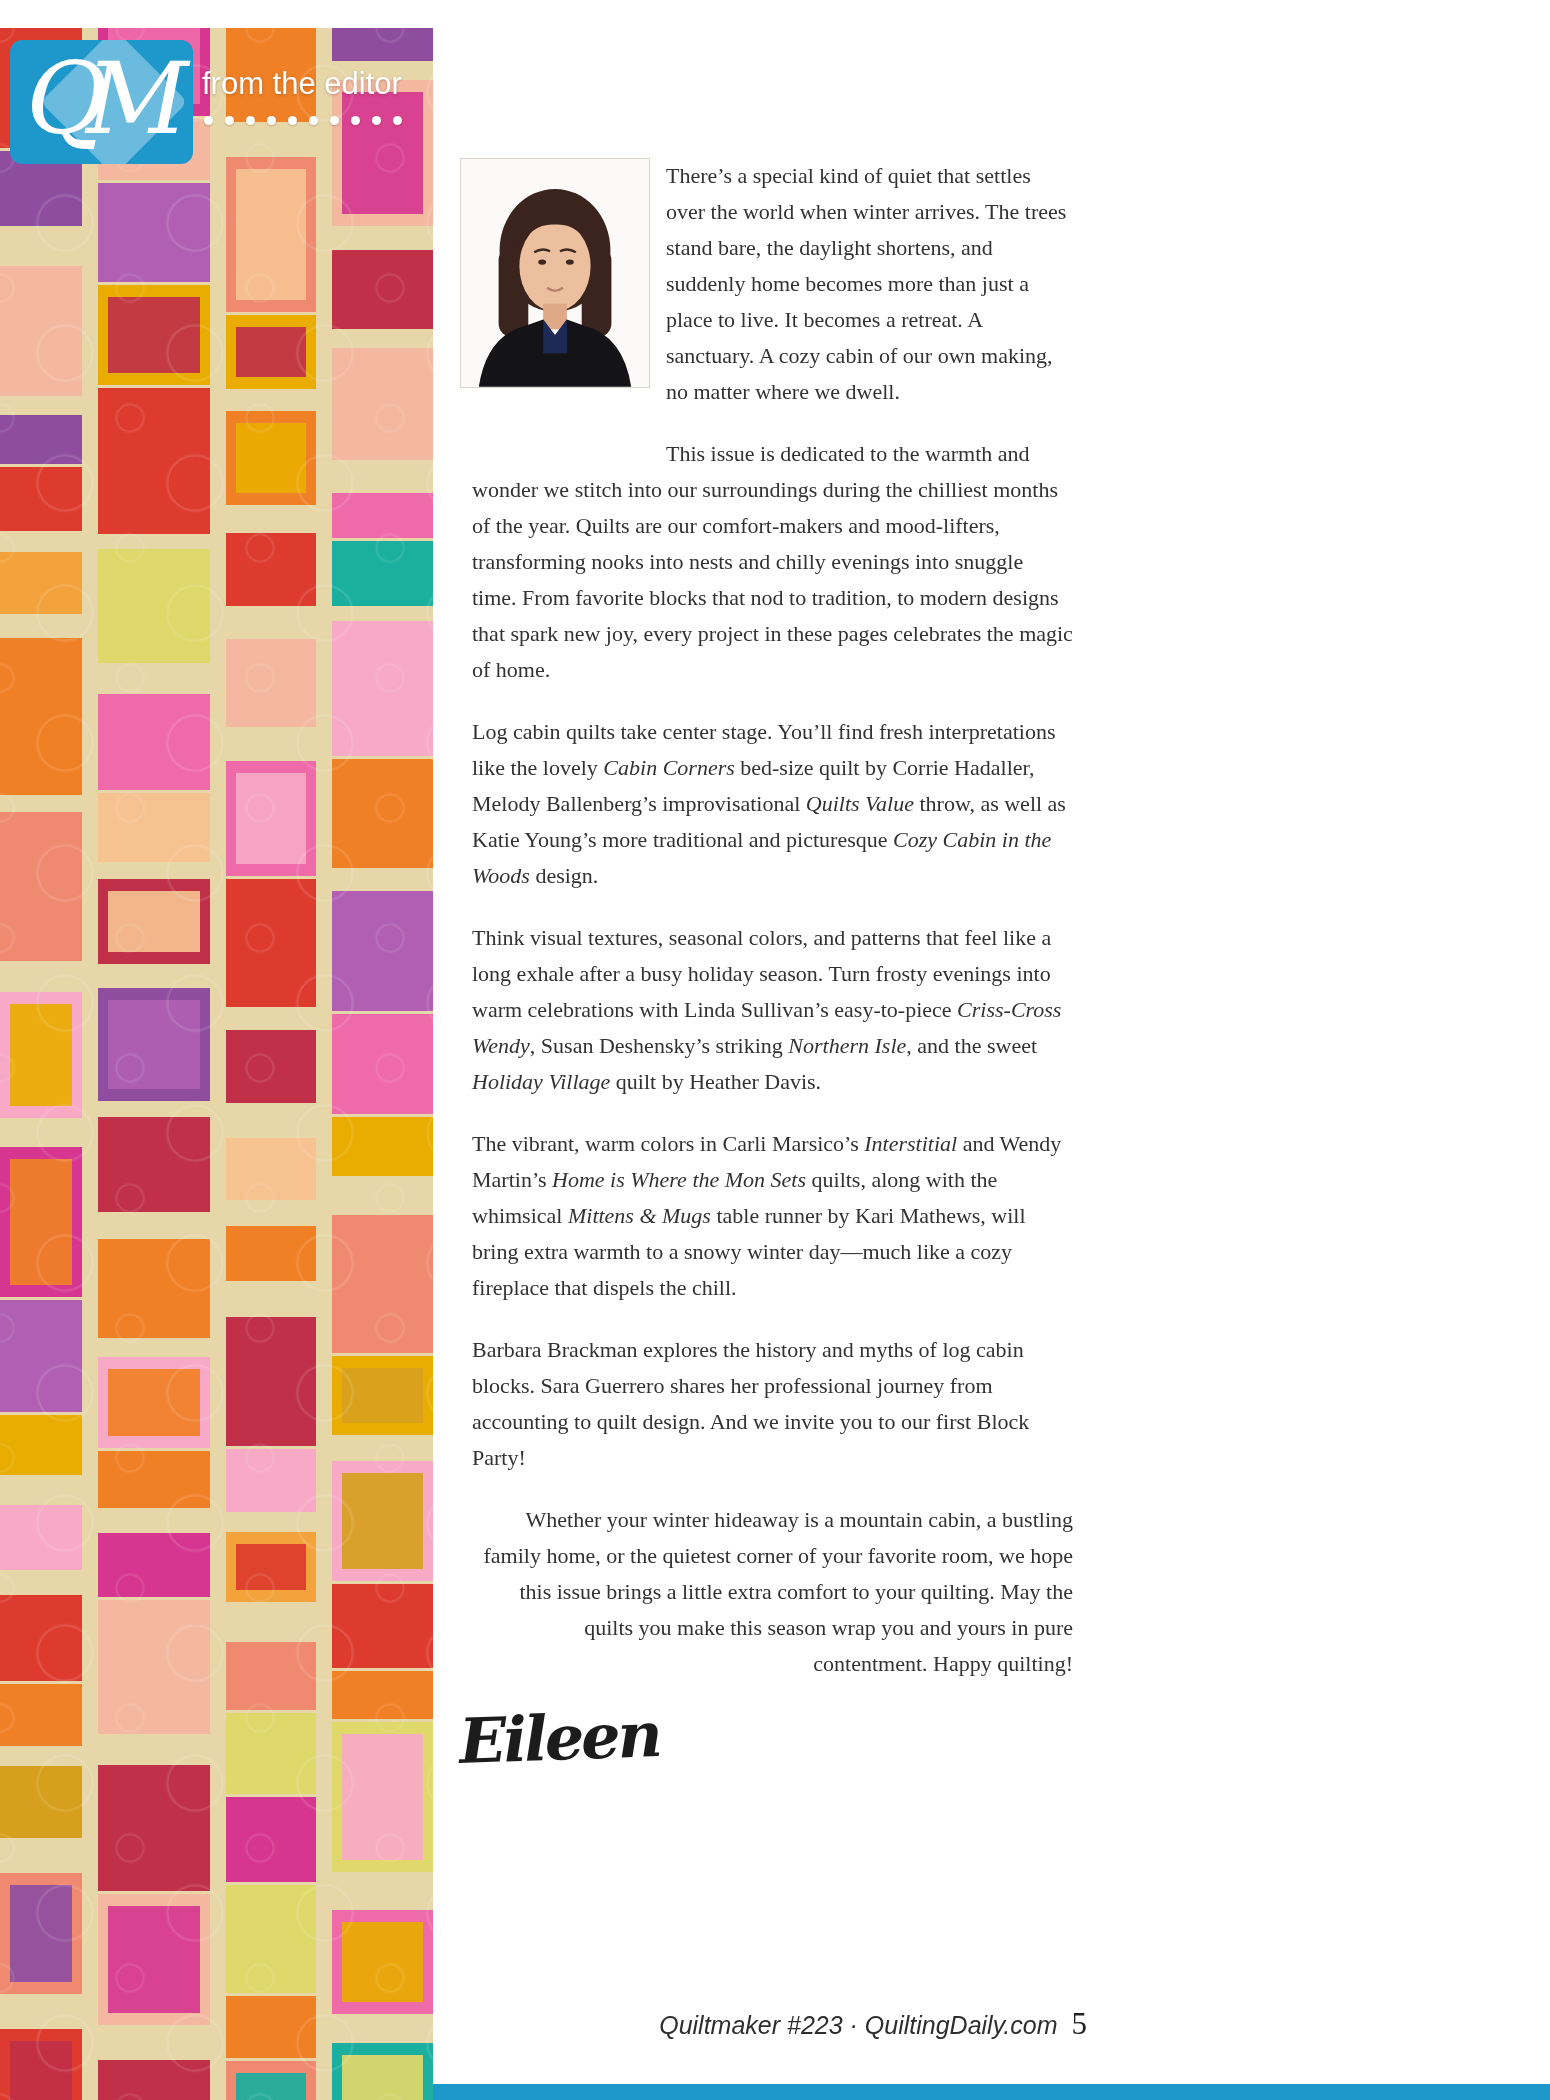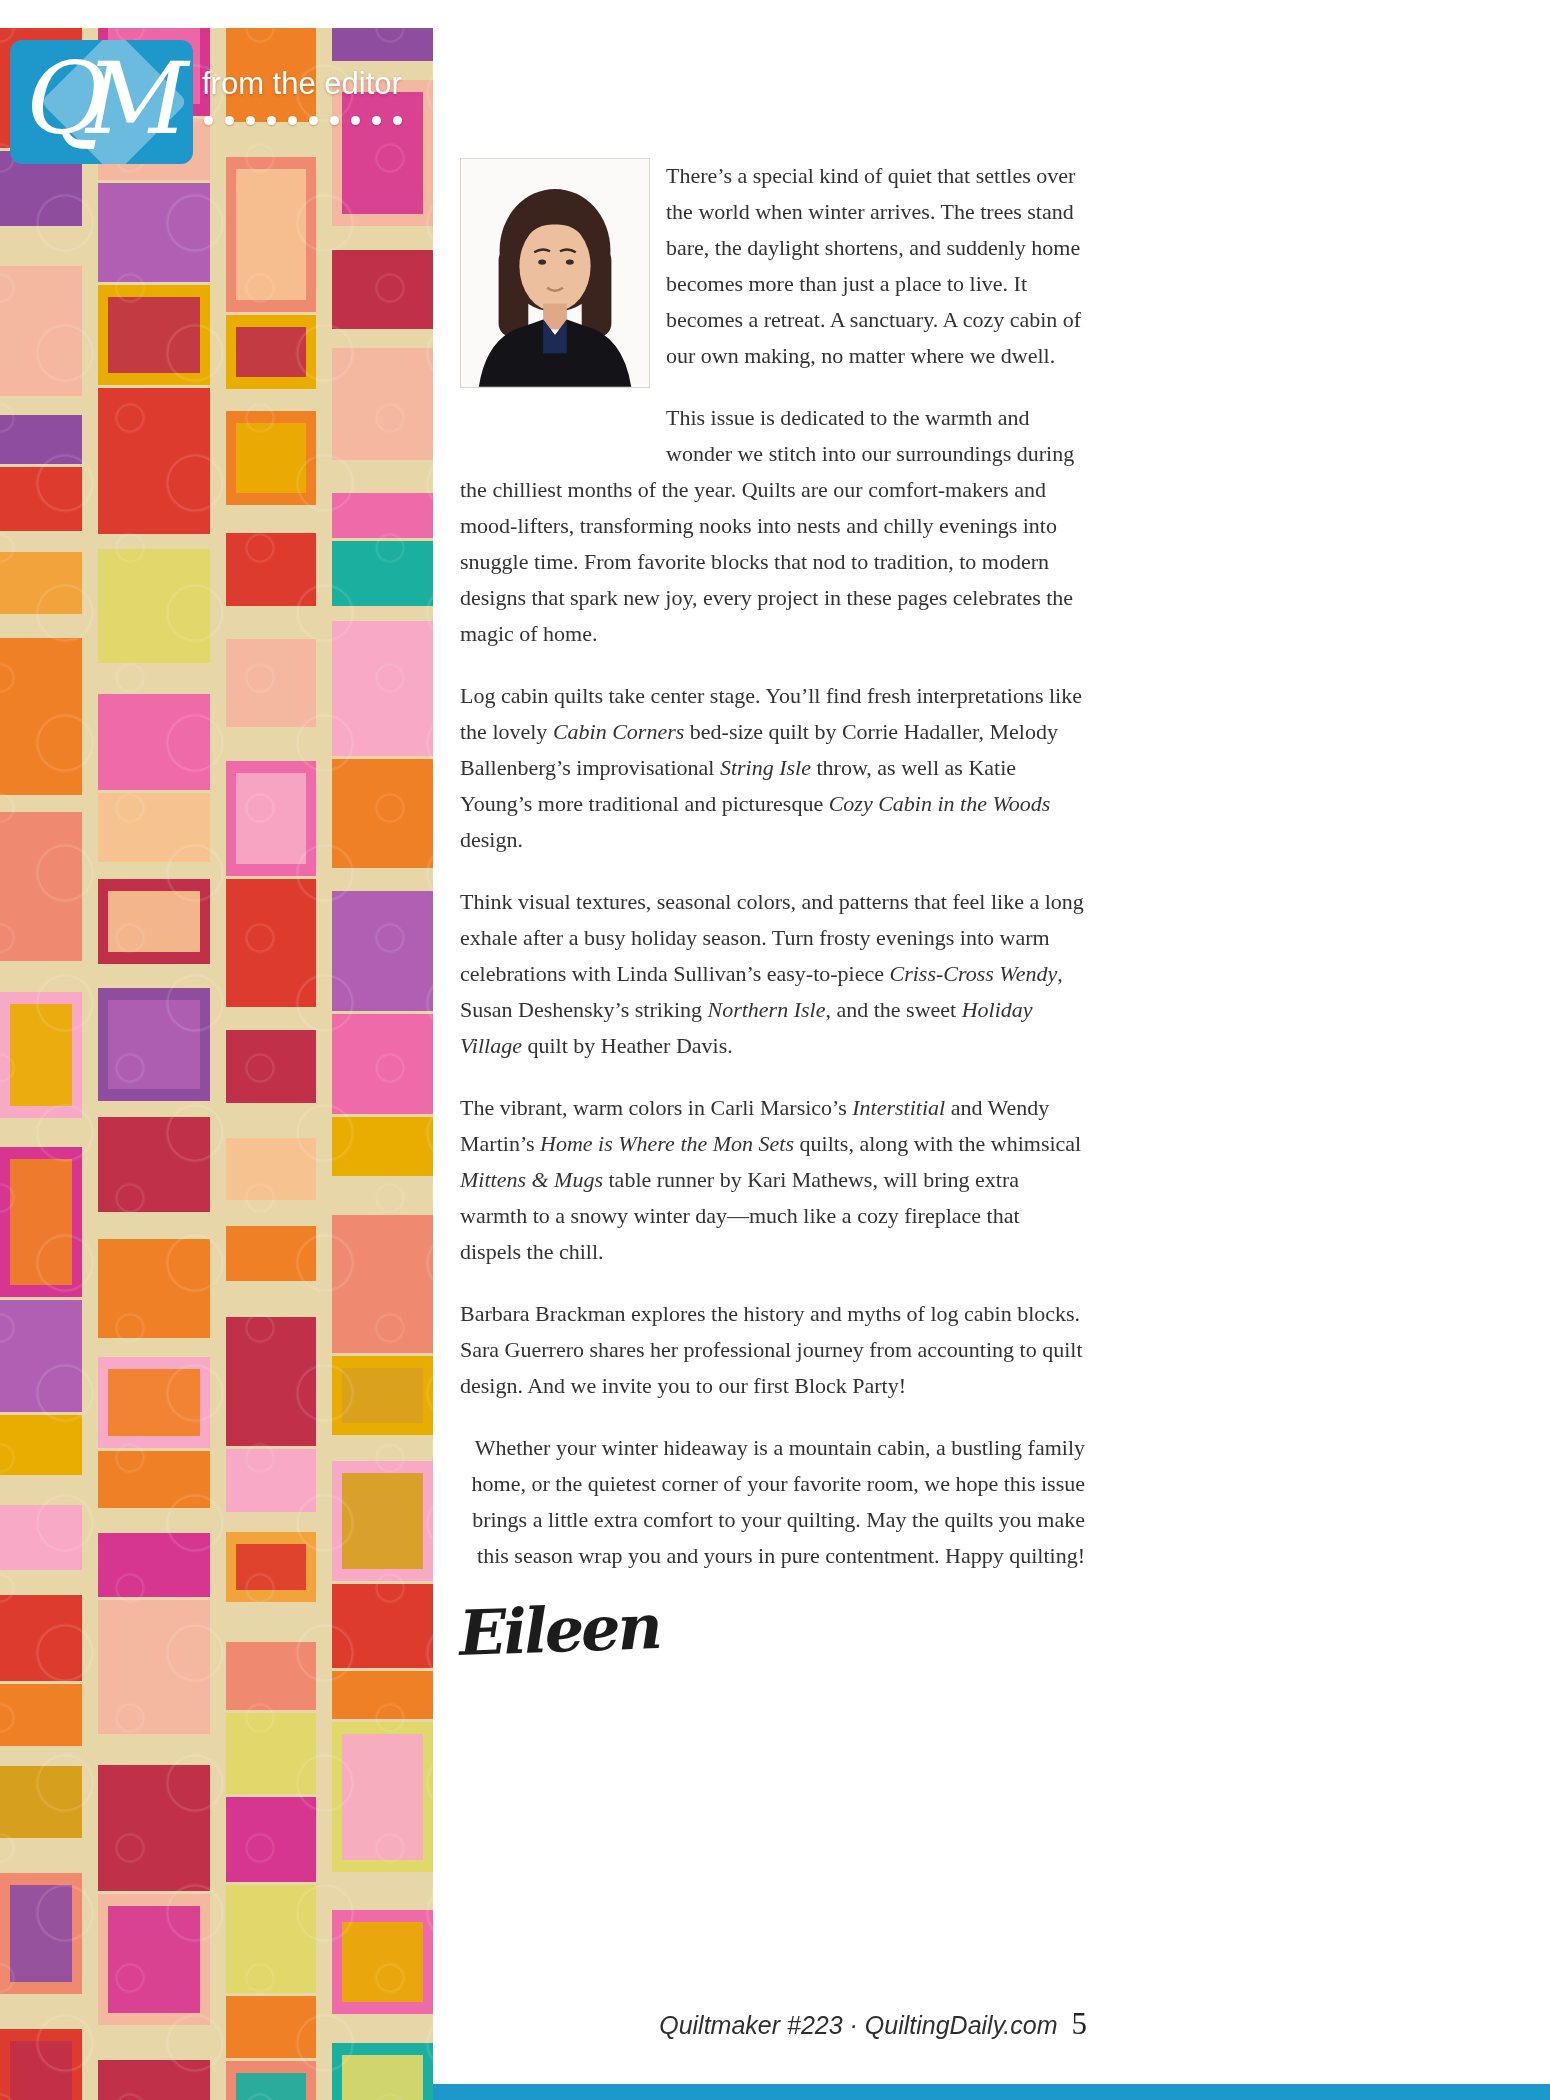--- a/index.html
+++ b/index.html
@@ -39,21 +39,21 @@
 
   
   .title { position: absolute; left: 452px; top: 52px;
            font-family: "Liberation Sans", sans-serif; font-style: italic; font-weight: 400;
            font-size: 58px; color: var(--accent, #1e97cb); }
   .content { position: absolute; left: 460px; top: 158px; width: 625px;
              color: var(--text, #323232); font-size: 22px; line-height: 36px; }
   .photo { float: left; width: 190px; height: 230px; margin: 0 16px 58px 0;
            border: 1px solid #d9d5cd; background: #fbfaf8; }
   .photo svg { display: block; width: 100%; height: 100%; }
-  #article-body p { margin: 0 0 26px; }
+  #article-body p { margin: 0 12px 26px; }
   #article-body p:last-child { margin-bottom: 0; text-align: right; }
   #article-body em { font-style: italic; }
 
   .signature { margin-top: 42px; font-family: "DejaVu Serif", serif; font-style: italic;
                font-weight: bold; font-size: 62px; color: #1c1c1c; letter-spacing: -3px;
                transform: rotate(-2deg); transform-origin: left bottom; width: fit-content; }
 
   .footer { position: absolute; left: 460px; top: 2006px; width: 627px;
             display: flex; justify-content: flex-end; align-items: baseline; gap: 14px; color: #2e2e2e; }
   .footer-issue { font-family: "Liberation Sans", sans-serif; font-style: italic; font-size: 25px; }
@@ -226,21 +226,21 @@
         <ellipse cx="110" cy="104" rx="4" ry="2.6" fill="#3c2a22"></ellipse>
         <path d="M87 130 q8 6 16 0" stroke="#b5826a" stroke-width="2.5" fill="none"></path>
         <rect x="83" y="146" width="24" height="26" fill="#dfa886"></rect>
         <path d="M18 230 Q26 178 66 168 L83 162 L95 178 L107 162 L124 168 Q164 178 172 230 Z" fill="#141418"></path>
         <path d="M83 162 L95 178 L107 162 L107 196 L83 196 Z" fill="#1d2a56"></path>
       </svg>
     </div>
     <div id="article-body">
         <p><span>There’s a special kind of quiet that settles over the world when winter arrives. The trees stand bare, the daylight shortens, and suddenly home becomes more than just a place to live. It becomes a retreat. A sanctuary. A cozy cabin of our own making, no matter where we dwell.</span></p>
         <p><span>This issue is dedicated to the warmth and wonder we stitch into our surroundings during the chilliest months of the year. Quilts are our comfort-makers and mood-lifters, transforming nooks into nests and chilly evenings into snuggle time. From favorite blocks that nod to tradition, to modern designs that spark new joy, every project in these pages celebrates the magic of home.</span></p>
-        <p><span>Log cabin quilts take center stage. You’ll find fresh interpretations like the lovely </span><em>Cabin Corners</em><span> bed-size quilt by Corrie Hadaller, Melody Ballenberg’s improvisational </span><em>String Isle</em><span> throw, as well as Katie Young’s more traditional and picturesque </span><em>Cozy Cabin in the Woods</em><span> design.</span></p>
+        <p><span>Log cabin quilts take center stage. You’ll find fresh interpretations like the lovely </span><em>Cabin Corners</em><span> bed-size quilt by Corrie Hadaller, Melody Ballenberg’s improvisational </span><em>Quilts Value</em><span> throw, as well as Katie Young’s more traditional and picturesque </span><em>Cozy Cabin in the Woods</em><span> design.</span></p>
         <p><span>Think visual textures, seasonal colors, and patterns that feel like a long exhale after a busy holiday season. Turn frosty evenings into warm celebrations with Linda Sullivan’s easy-to-piece </span><em>Criss-Cross Wendy</em><span>, Susan Deshensky’s striking </span><em>Northern Isle</em><span>, and the sweet </span><em>Holiday Village</em><span> quilt by Heather Davis.</span></p>
         <p><span>The vibrant, warm colors in Carli Marsico’s </span><em>Interstitial</em><span> and Wendy Martin’s </span><em>Home is Where the Mon Sets</em><span> quilts, along with the whimsical </span><em>Mittens &amp; Mugs</em><span> table runner by Kari Mathews, will bring extra warmth to a snowy winter day—much like a cozy fireplace that dispels the chill.</span></p>
         <p><span>Barbara Brackman explores the history and myths of log cabin blocks. Sara Guerrero shares her professional journey from accounting to quilt design. And we invite you to our first Block Party!</span></p>
         <p><span>Whether your winter hideaway is a mountain cabin, a bustling family home, or the quietest corner of your favorite room, we hope this issue brings a little extra comfort to your quilting. May the quilts you make this season wrap you and yours in pure contentment. Happy quilting!</span></p>
       </div>
     <div class="signature">Eileen</div>
   </div>
 
   <div class="footer">
     <span class="footer-issue">Quiltmaker #223 · QuiltingDaily.com</span>

